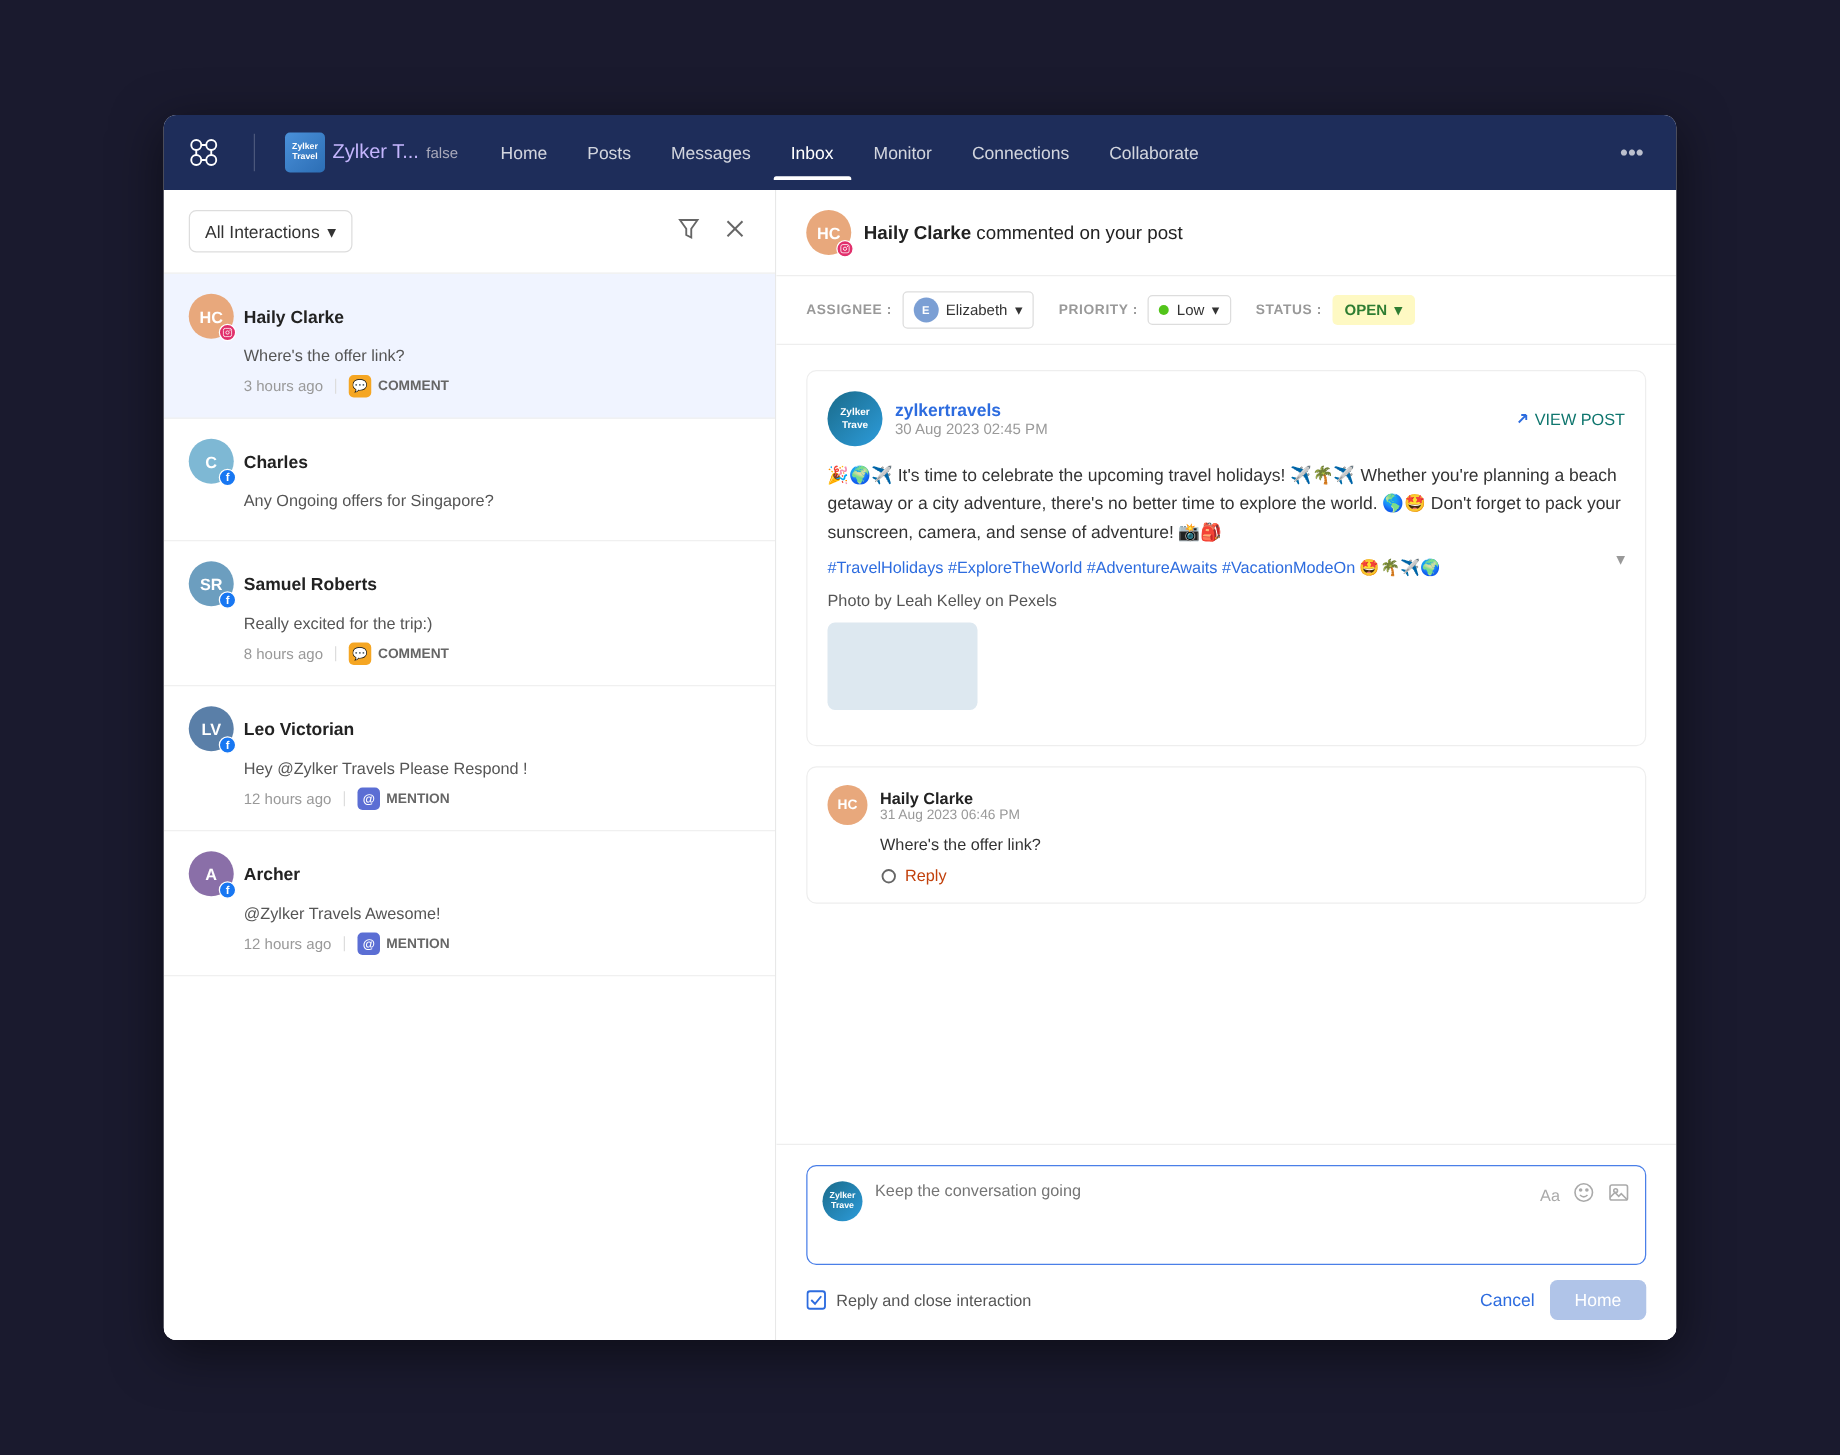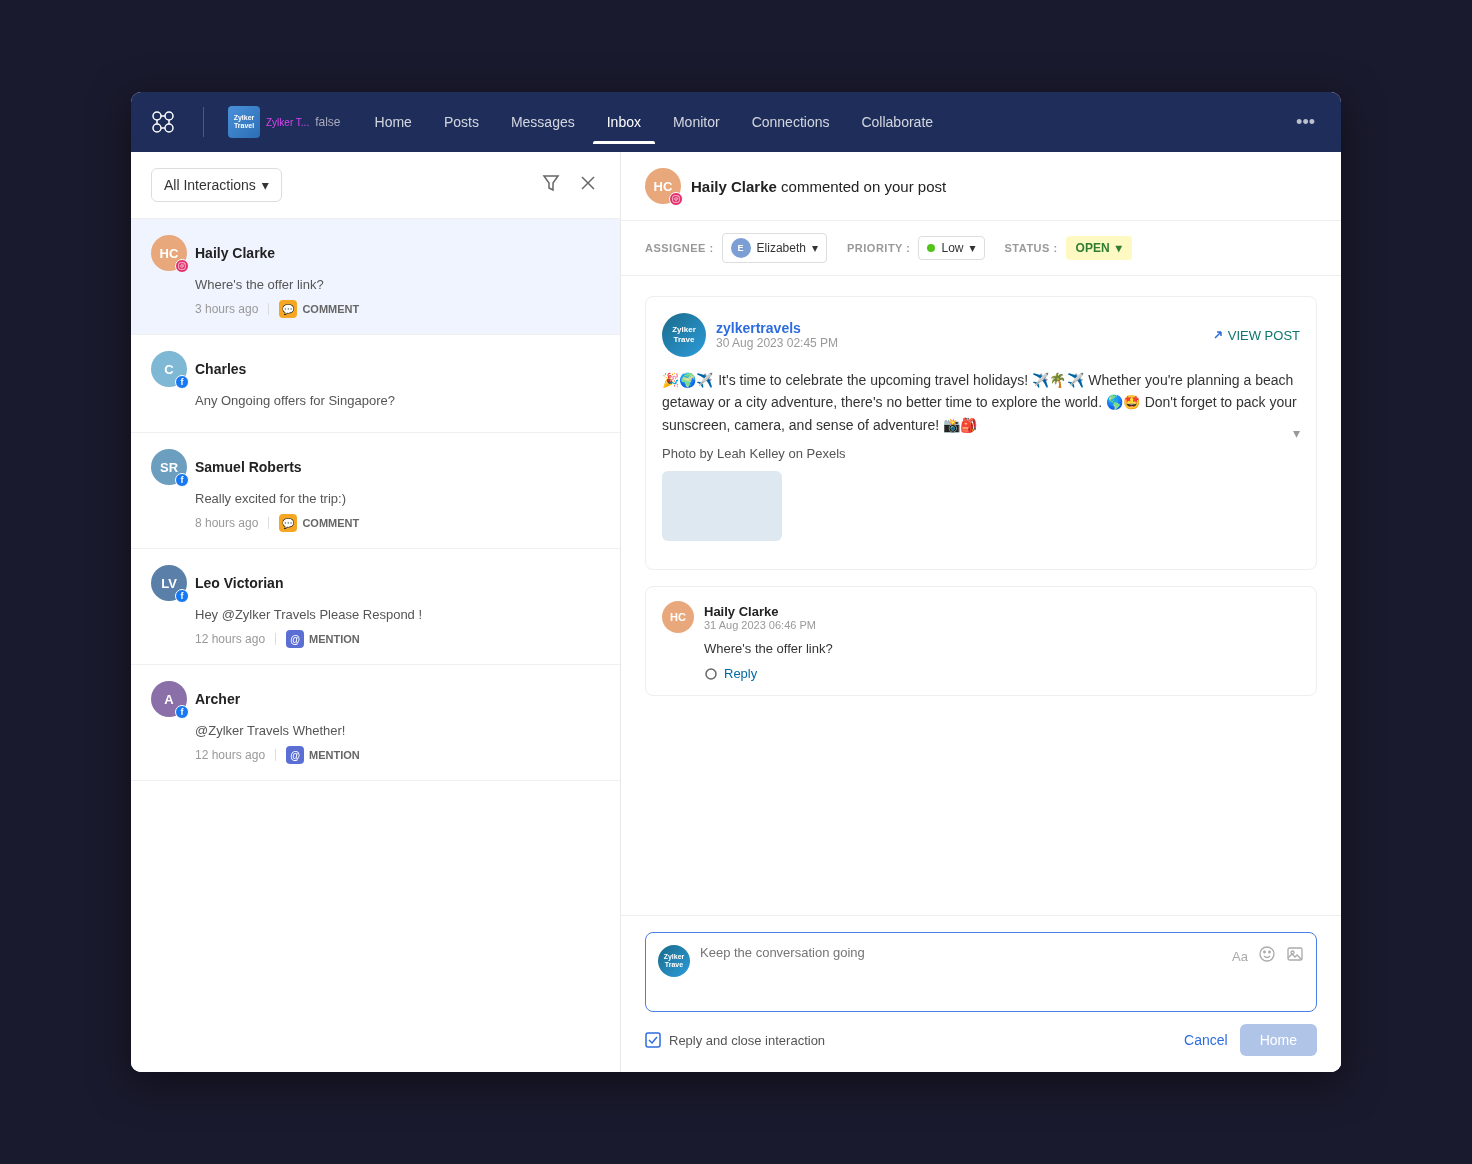--- a/index.html
+++ b/index.html
@@ -52,22 +52,22 @@
       display: flex;
       align-items: center;
       justify-content: center;
       font-size: 8px;
       color: white;
       font-weight: bold;
       line-height: 1.1;
       text-align: center;
     }
     .brand-name {
-      color: #d946ef;
-      font-size: 10px;
+      color: #c4b5fd;
+      font-size: 16px;
       font-weight: 500;
     }
     .brand-chevron {
       color: #aab;
       font-size: 12px;
     }
     .nav-divider {
       width: 1px;
       height: 30px;
       background: rgba(255,255,255,0.2);
@@ -498,21 +498,21 @@
       font-size: 13px;
       color: #333;
       margin-bottom: 10px;
       padding-left: 42px;
     }
     .reply-btn {
       display: flex;
       align-items: center;
       gap: 6px;
       font-size: 13px;
-      color: #0369a1;
+      color: #c2410c;
       background: none;
       border: none;
       cursor: pointer;
       padding-left: 42px;
     }
 
     
     .reply-box {
       border-top: 1px solid #eee;
       padding: 16px 24px;
@@ -751,21 +751,21 @@
         <div class="interaction-item">
           <div class="interaction-user">
             <div class="user-avatar">
               <div class="avatar-img" style="background:#8a6fa8;">A</div>
               <div class="platform-badge facebook">
                 <span style="color:white;font-size:9px;font-weight:bold;">f</span>
               </div>
             </div>
             <span class="user-name">Archer</span>
           </div>
-          <div class="interaction-message">@Zylker Travels Whether!</div>
+          <div class="interaction-message">@Zylker Travels Awesome!</div>
           <div class="interaction-meta">
             <span class="meta-time">12 hours ago</span>
             <div class="meta-divider"></div>
             <div class="meta-type">
               <div class="type-icon mention">@</div>
               <span>MENTION</span>
             </div>
           </div>
         </div>
 
@@ -829,20 +829,21 @@
               <div class="post-date">30 Aug 2023 02:45 PM</div>
             </div>
             <button class="view-post-btn">
               <svg width="12" height="12" viewBox="0 0 12 12" fill="none" stroke="#2d6cdf" stroke-width="1.5">
                 <path d="M3 9L9 3M9 3H5M9 3V7"></path>
               </svg>
               <span>VIEW POST</span>
             </button>
           </div>
           <div class="post-text">🎉🌍✈️ It's time to celebrate the upcoming travel holidays! ✈️🌴✈️ Whether you're planning a beach getaway or a city adventure, there's no better time to explore the world. 🌎🤩 Don't forget to pack your sunscreen, camera, and sense of adventure! 📸🎒</div>
+          <div class="post-hashtags">#TravelHolidays #ExploreTheWorld #AdventureAwaits #VacationModeOn 🤩🌴✈️🌍</div>
           <div class="post-photo-credit">Photo by Leah Kelley on Pexels</div>
           <div class="post-image-placeholder"></div>
           <button class="post-collapse-btn">▾</button>
         </div>
 
         <div class="comment-section">
           <div class="comment-author">
             <div class="comment-avatar" style="background:#e8a87c;">HC</div>
             <div class="comment-author-info">
               <div class="comment-author-name">Haily Clarke</div>

